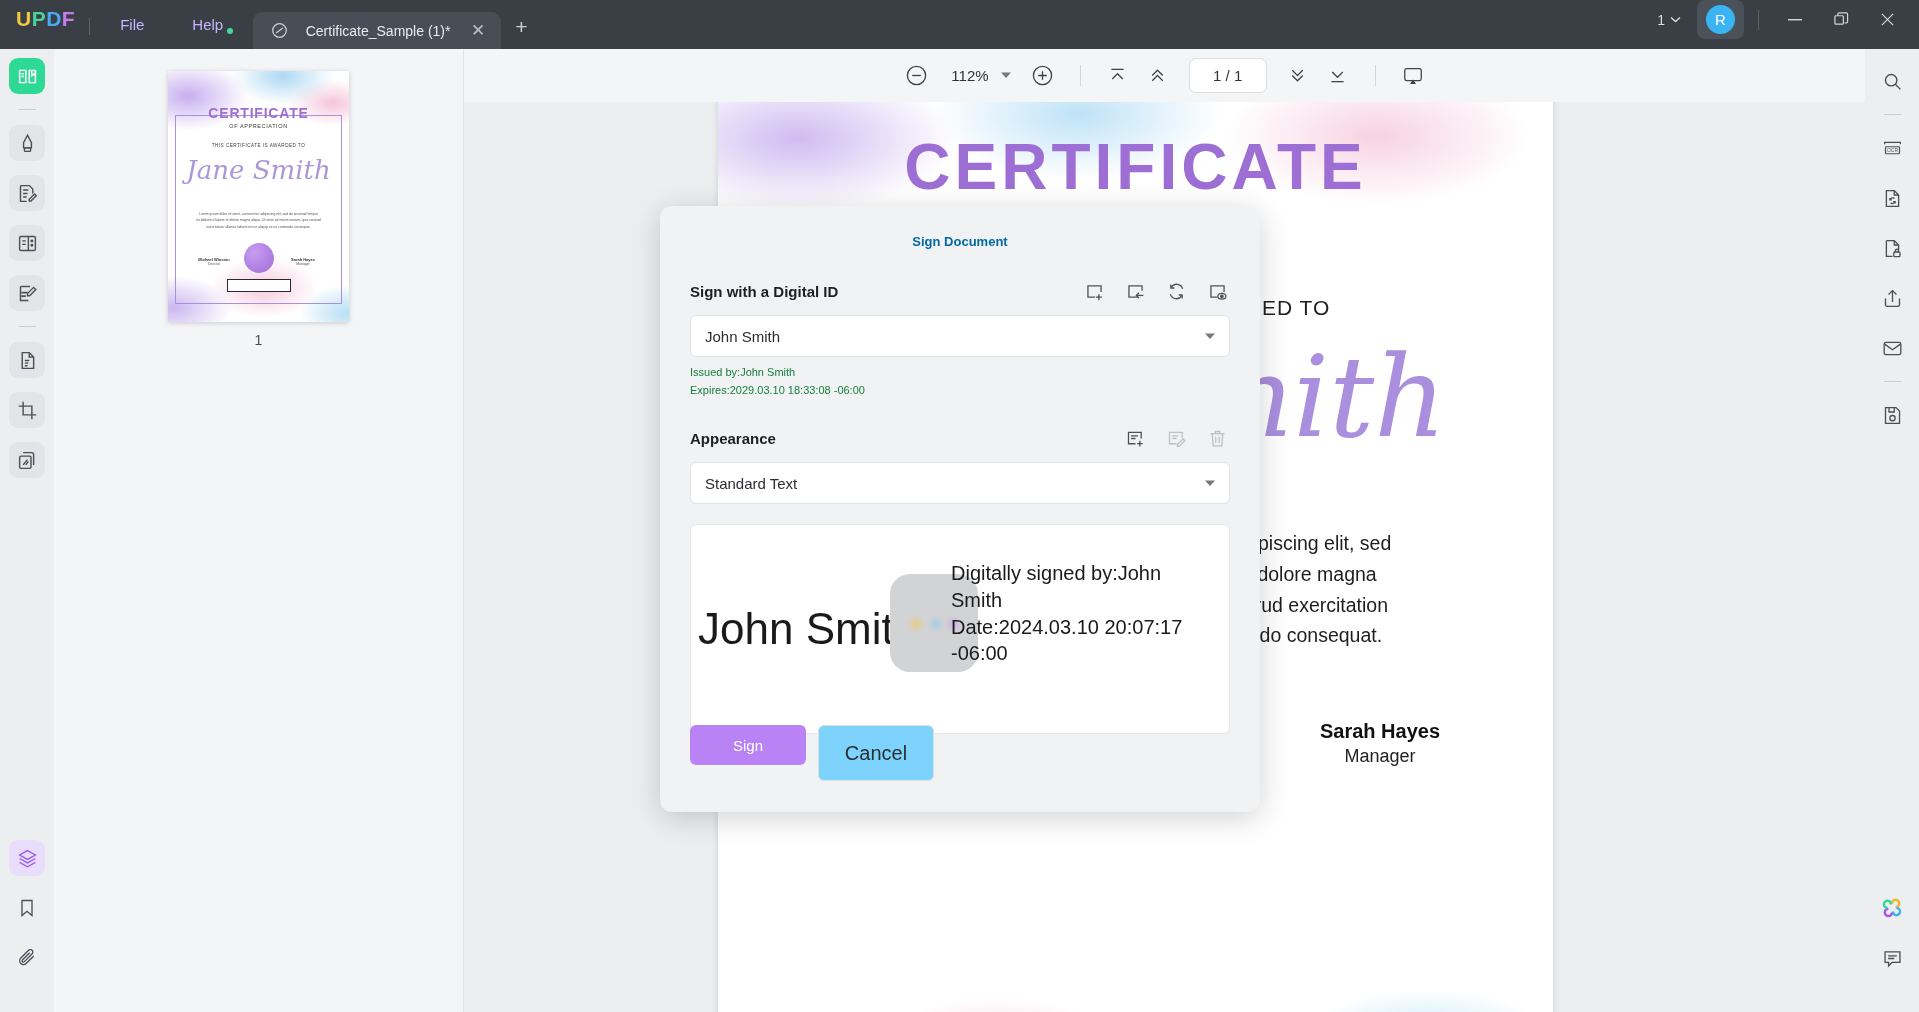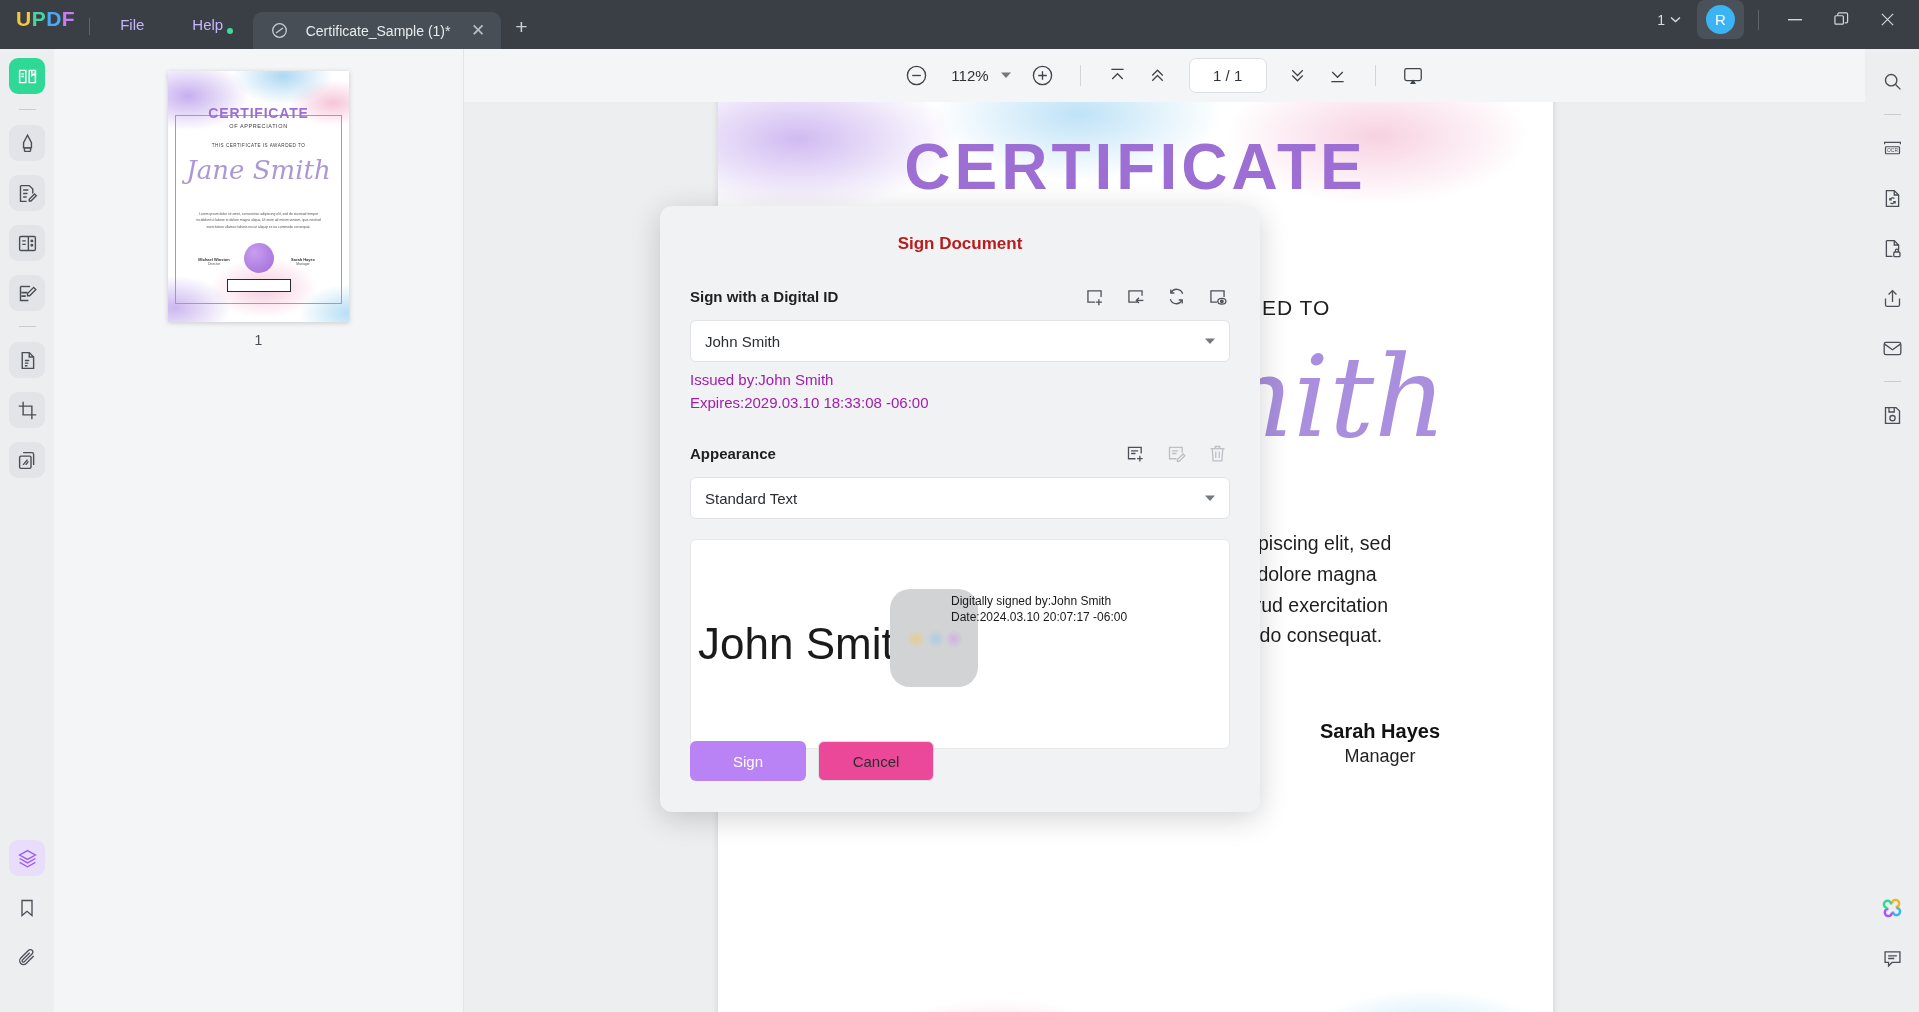--- a/index.html
+++ b/index.html
@@ -263,41 +263,41 @@
   #overlay {
     position: absolute; left: 0; top: 0; width: 1919px; height: 1012px;
   }
   #modal {
     position: absolute; left: 660px; top: 206px; width: 600px; height: 606px;
     background: #f1f2f3; border-radius: 12px;
     box-shadow: 0 6px 30px rgba(0,0,0,.18);
     padding: 0 30px;
   }
   #modal-title {
-    text-align: center; font-size: 17px; font-weight: bold; color: #b91c1c;
+    text-align: center; font-size: 13px; font-weight: bold; color: #0369a1;
     padding-top: 28px;
   }
   .sec-head {
     display: flex; align-items: center; margin-top: 30px;
   }
   .sec-label { font-size: 15px; font-weight: bold; color: #1d1f22; }
   .sec-icons { margin-left: auto; display: flex; gap: 16px; }
   .sec-ico {
     width: 25px; height: 25px; display: flex; align-items: center; justify-content: center;
     color: #4d5259;
   }
   .sec-ico.disabled { color: #bcc0c5; }
   .sel {
     margin-top: 11px; height: 42px; background: #ffffff;
     border: 1px solid #e1e3e6; border-radius: 6px;
     display: flex; align-items: center; padding: 0 14px;
     font-size: 15px; color: #2a2d31;
   }
   .sel .caret { margin-left: auto; color: #74797f; font-size: 9px; }
-  .meta { font-size: 15px; color: #a21caf; margin-top: 9px; }
+  .meta { font-size: 11px; color: #15803d; margin-top: 9px; }
   .meta.m2 { margin-top: 6px; }
   #preview {
     margin-top: 20px; height: 210px; background: #ffffff;
     border: 1px solid #e6e8ea; border-radius: 6px;
     position: relative; overflow: hidden;
   }
   #pv-name {
     position: absolute; left: 7px; top: 50%; transform: translateY(-50%);
     font-size: 44px; color: #1a1a1a; white-space: nowrap;
   }
@@ -306,37 +306,37 @@
     background: #d2d3d5; border-radius: 20px;
   }
   #pv-badge::after {
     content: ""; position: absolute; left: 12px; top: 38px; width: 64px; height: 24px;
     background:
       radial-gradient(circle 13px at 14px 12px, rgba(245,200,80,.55), transparent 72%),
       radial-gradient(circle 13px at 34px 12px, rgba(120,200,240,.45), transparent 72%),
       radial-gradient(circle 13px at 52px 12px, rgba(200,140,240,.45), transparent 72%);
   }
   #pv-text {
-    position: absolute; left: 260px; top: 53px; right: 14px;
-    font-size: 12px; line-height: 1.34; color: #1a1a1a;
+    position: absolute; left: 260px; top: 35px; right: 14px;
+    font-size: 20px; line-height: 1.34; color: #1a1a1a;
   }
   #btnrow {
     position: absolute; left: 30px; right: 30px; bottom: 31px;
     display: flex; justify-content: flex-start; gap: 12px;
   }
   #btn-sign {
     width: 116px; height: 40px; border-radius: 6px;
     background: #b983f5; color: #ffffff; border: none;
     font-size: 15px; font-family: "Liberation Sans", sans-serif;
     display: flex; align-items: center; justify-content: center;
   }
   #btn-cancel {
-    width: 116px; height: 40px; border-radius: 6px;
-    background: #ec4899; color: #2a2d31; border: 1px solid #dcdfe3;
-    font-size: 15px; font-family: "Liberation Sans", sans-serif;
+    width: 116px; height: 56px; border-radius: 6px;
+    background: #7dd3fc; color: #2a2d31; border: 1px solid #dcdfe3;
+    font-size: 20px; font-family: "Liberation Sans", sans-serif;
     display: flex; align-items: center; justify-content: center;
   }
   svg { display: block; }
 </style>
 </head>
 <body>
 
 <div id="titlebar">
   <div id="logo">
     <span class="lg-u">U</span>

